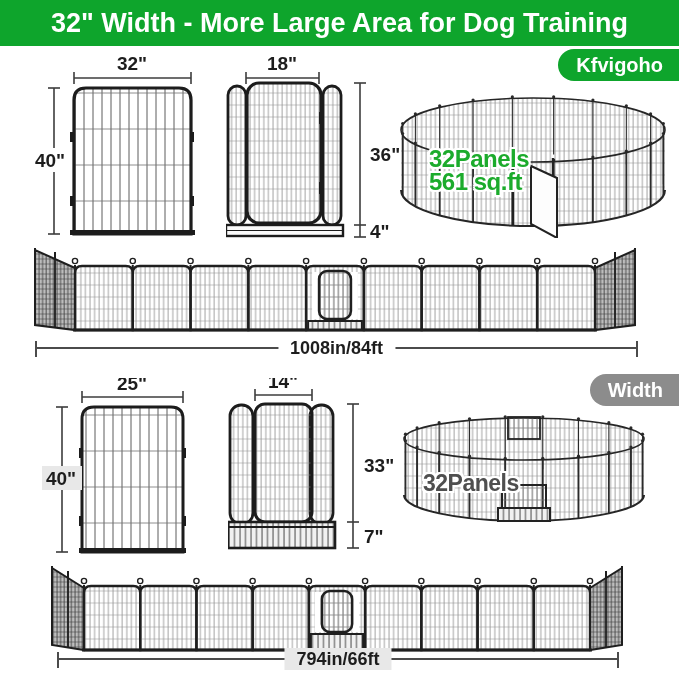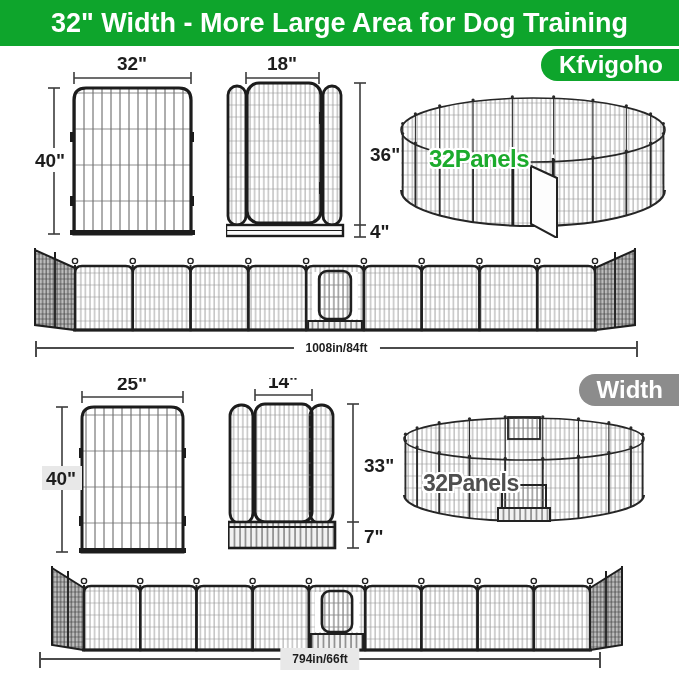--- a/index.html
+++ b/index.html
@@ -15,21 +15,21 @@
     background:#0ea52c; color:#fff;
     display:flex; align-items:center; justify-content:center;
     font-size:27px; font-weight:800; letter-spacing:0px; white-space:nowrap;
   }
   
   .section-top{position:absolute; left:0; top:46px; width:679px; height:326px; background:#ffffff;}
   
   .badge{
     position:absolute; right:0; height:32px; line-height:32px;
     padding:0 16px 0 18px; border-radius:17px 0 0 17px;
-    color:#fff; font-size:24px; font-weight:800; white-space:nowrap;
+    color:#fff; font-size:20px; font-weight:800; white-space:nowrap;
   }
   .badge-green{top:49px; background:#0ea52c;}
   .badge-gray{top:374px; background:#8c8c8c;}
   
   .diagram{position:absolute;}
   svg text{
     font-family:"Liberation Sans", sans-serif;
     font-weight:bold; fill:#1d1d1d; font-size:19px;
   }
   
@@ -42,21 +42,21 @@
       -2px 0 0 #fff, 2px 0 0 #fff, 0 -2px 0 #fff, 0 2px 0 #fff;
   }
   .pen-label-green{left:429px; top:147px; color:#1cab2c;}
   .pen-label-gray{left:423px; top:472px; color:#4f4f4f; font-size:23px;}
   
   .dim{position:absolute; height:0; border-top:2px solid #4b4b4b;}
   .dim .tick{position:absolute; top:-8px; width:2px; height:16px; background:#4b4b4b;}
   .dim .tick-l{left:-1px;} .dim .tick-r{right:-1px;}
   .dim .dim-label{
     position:absolute; left:50%; top:-12px; transform:translateX(-50%);
-    padding:0 12px; font-size:12px; font-weight:800; color:#1d1d1d;
+    padding:0 12px; font-size:18px; font-weight:800; color:#1d1d1d;
     line-height:22px; white-space:nowrap;
   }
   .dim-white .dim-label{background:#ffffff;}
   .dim-gray .dim-label{background:#e8e8e8;}
 </style>
 </head>
 <body>
 
 <div class="page">
 
@@ -174,20 +174,21 @@
       <line x1="270.3748609585582" y1="34.9940971187126" x2="270.3748609585582" y2="94.36835925855168" stroke="#2b2b2b" stroke-width="1.1"></line>
       <circle cx="270.3748609585582" cy="33.4940971187126" r="1.6" fill="#2b2b2b"></circle>
       <ellipse cx="140" cy="40" rx="132" ry="32" fill="none" stroke="#262626" stroke-width="1.6"></ellipse>
       <path d="M8,100 A132,36 0 0 0 272,100" fill="none" stroke="#262626" stroke-width="2"></path>
       <line x1="120" y1="68" x2="120" y2="136" stroke="#222" stroke-width="2.4"></line>
       <line x1="160" y1="68" x2="160" y2="136" stroke="#222" stroke-width="2.4"></line>
       <polygon points="138,76 164,88 164,148 138,134" fill="#fdfdfd" stroke="#222" stroke-width="2"></polygon>
     </svg>
   <div class="pen-label pen-label-green">
     <div>32Panels</div>
+    <div>561 sq.ft</div>
   </div>
 
   <svg class="diagram" id="row1" style="left:20px; top:248px;" width="640" height="92" viewBox="0 0 640 92">
       <polygon points="55,20 15,2 15,77 55,82" fill="url(#meshD)" stroke="#1e1e1e" stroke-width="2"></polygon>
       <line x1="35" y1="11" x2="35" y2="80" stroke="#1e1e1e" stroke-width="1.8"></line>
       <line x1="15" y1="2" x2="15" y2="-5" stroke="#1e1e1e" stroke-width="2"></line>
       <line x1="35" y1="11" x2="35" y2="4" stroke="#1e1e1e" stroke-width="2"></line>
       <polygon points="575,20 615,2 615,77 575,82" fill="url(#meshD)" stroke="#1e1e1e" stroke-width="2"></polygon>
       <line x1="595" y1="11" x2="595" y2="80" stroke="#1e1e1e" stroke-width="1.8"></line>
       <line x1="615" y1="2" x2="615" y2="-5" stroke="#1e1e1e" stroke-width="2"></line>
@@ -365,19 +366,19 @@
       <line x1="401.3333333333333" y1="19" x2="401.3333333333333" y2="26" stroke="#1f1f1f" stroke-width="2"></line>
       <circle cx="401.3333333333333" cy="15" r="2.6" fill="none" stroke="#1f1f1f" stroke-width="1.4"></circle>
       <line x1="457.55555555555554" y1="19" x2="457.55555555555554" y2="26" stroke="#1f1f1f" stroke-width="2"></line>
       <circle cx="457.55555555555554" cy="15" r="2.6" fill="none" stroke="#1f1f1f" stroke-width="1.4"></circle>
       <line x1="513.7777777777778" y1="19" x2="513.7777777777778" y2="26" stroke="#1f1f1f" stroke-width="2"></line>
       <circle cx="513.7777777777778" cy="15" r="2.6" fill="none" stroke="#1f1f1f" stroke-width="1.4"></circle>
       <line x1="570" y1="19" x2="570" y2="26" stroke="#1f1f1f" stroke-width="2"></line>
       <circle cx="570" cy="15" r="2.6" fill="none" stroke="#1f1f1f" stroke-width="1.4"></circle>
       <line x1="62" y1="84" x2="572" y2="84" stroke="#1f1f1f" stroke-width="3"></line>
     </svg>
-  <div class="dim dim-gray" style="left:40px; top:658px; width:560px;">
+  <div class="dim dim-gray" style="left:58px; top:658px; width:560px;">
     <span class="tick tick-l"></span>
     <span class="tick tick-r"></span>
     <span class="dim-label">794in/66ft</span>
   </div>
 
 </div>
 
 </body></html>

